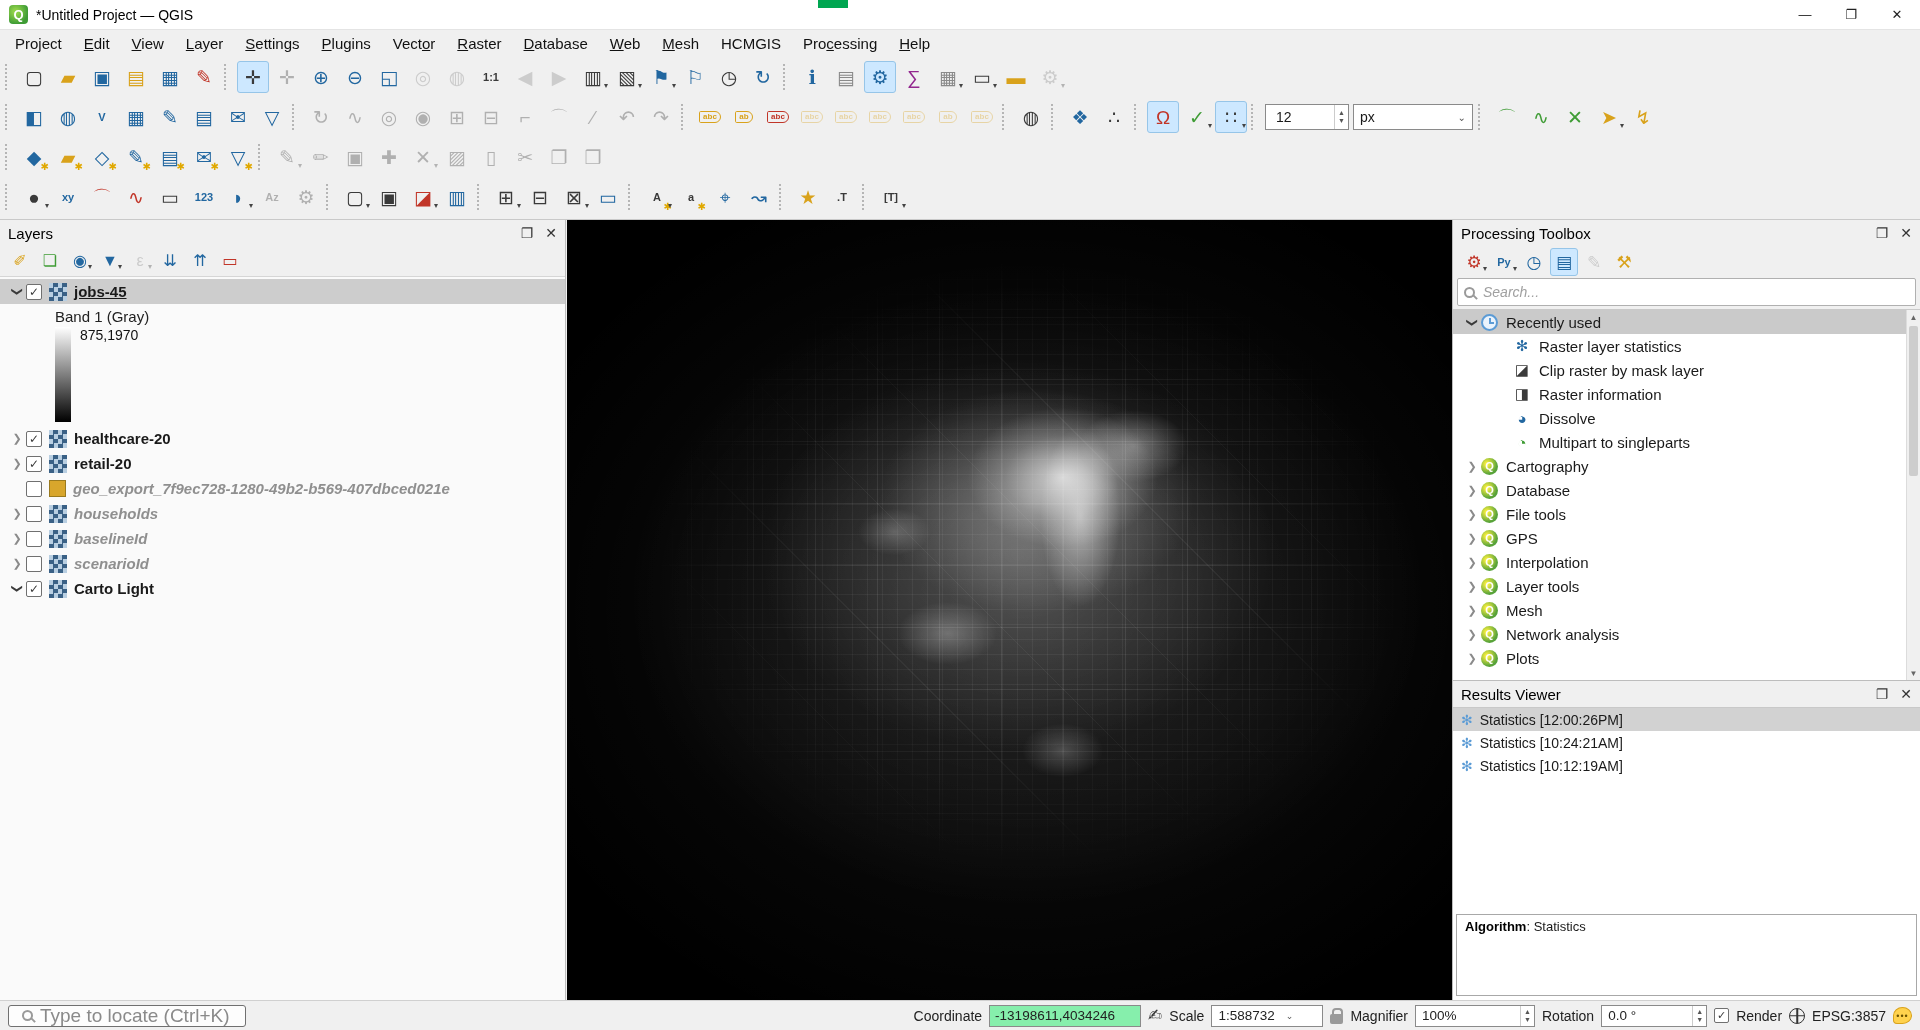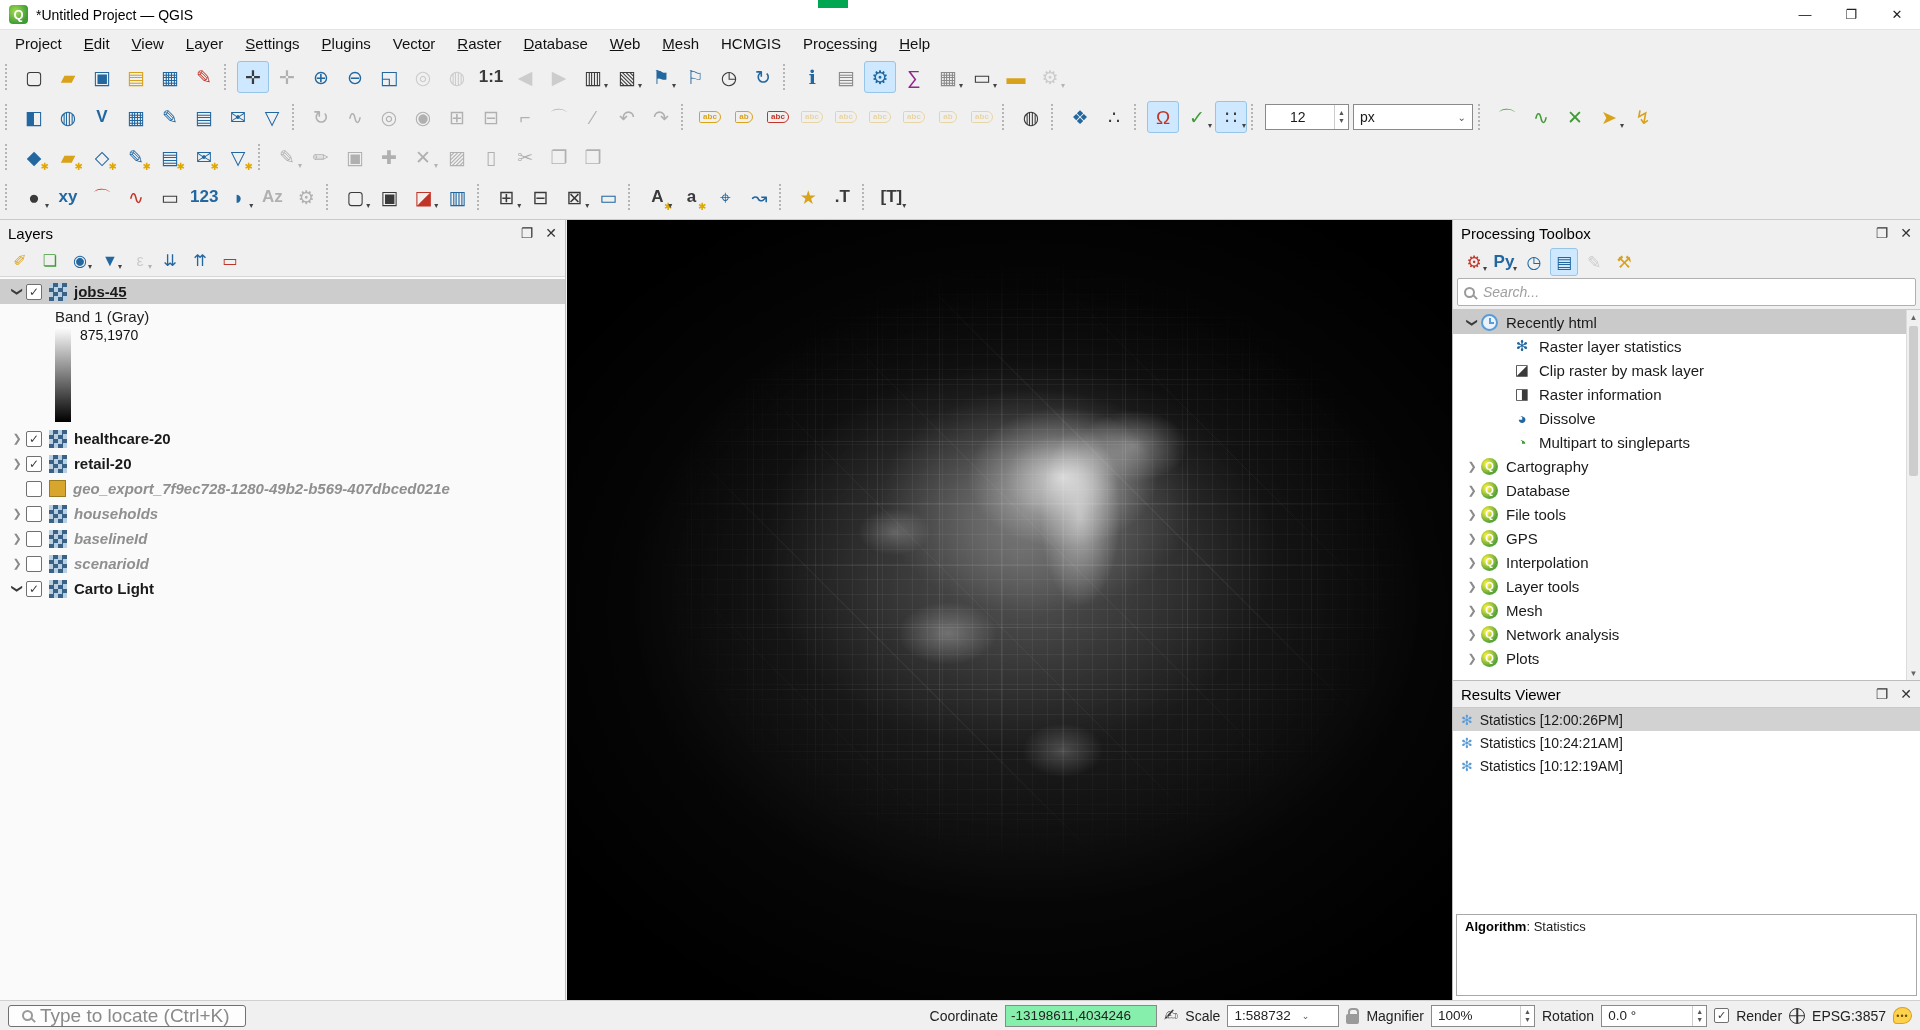--- a/index.html
+++ b/index.html
@@ -25,32 +25,32 @@
   .menu-item u{text-decoration:underline;}
 
   
   #toolbars{position:absolute;left:0;top:57px;width:1920px;height:163px;background:#f0f0f0;
     border-bottom:1px solid #c9c9c9;}
   .toolbar-row{height:40px;display:flex;align-items:center;padding-left:2px;}
   .tb-sep{width:7px;height:26px;border-left:2px dotted #b5b5b5;margin:0 5px 0 3px;}
   .tbtn{min-width:32px;height:32px;margin:0 1px;border:1px solid transparent;border-radius:3px;
     display:flex;align-items:center;justify-content:center;position:relative;padding:0 1px;}
   .tbtn .glyph{font-size:19px;line-height:1;}
-  .tbtn .txt{font-size:17px;font-weight:bold;}
+  .tbtn .txt{font-size:11px;font-weight:bold;}
   .tbtn.active{background:#cde8ff;border-color:#96c5e8;}
   .tbtn.dis{opacity:.35;}
   .ddc{font-size:8px;color:#444;margin-left:1px;position:absolute;right:0;bottom:2px;}
   .badge{position:absolute;right:0;bottom:0;color:#e0a800;font-size:10px;line-height:1;}
   .tag{font-size:8px;font-weight:bold;border:1px solid currentColor;border-radius:2px 7px 7px 2px;
     padding:1px 3px;line-height:1.1;}
   .c-b{color:#2267a0}.c-y{color:#d9a21b}.c-g{color:#3f9c35}.c-r{color:#c13528}
   .c-p{color:#93278f}.c-k{color:#3a3a3a}.c-gr{color:#8a8a8a}
   .spinwrap{display:flex;align-items:stretch;background:#fff;border:1px solid #8a8a8a;height:26px;
     width:84px;margin:0 2px;}
-  .spinwrap .val{flex:1;font-size:14px;display:flex;align-items:center;padding-left:24px;}
+  .spinwrap .val{flex:1;font-size:14px;display:flex;align-items:center;padding-left:10px;}
   .spin-arrows{display:flex;flex-direction:column;justify-content:center;font-size:7px;color:#555;
     padding:0 3px;border-left:1px solid #ccc;line-height:1.1;}
   .selectwrap{display:flex;align-items:center;background:#fff;border:1px solid #8a8a8a;height:26px;
     width:120px;margin:0 2px;}
   .selectwrap .val{flex:1;font-size:14px;padding-left:6px;}
   .selectwrap .car{font-size:10px;color:#555;padding:0 6px;}
 
   
   .dock-header{height:26px;display:flex;align-items:center;padding:0 8px;font-size:15px;color:#000;}
   .dock-btns{margin-left:auto;display:flex;gap:12px;}
@@ -737,21 +737,21 @@
     </div>
   <div id="toolbox-search">
     <span class="mag"></span>
     <span class="ph">Search...</span>
   </div>
   <div id="toolbox-tree">
     <div id="toolbox-tree-rows">
         <div class="trow group-selected">
           <span class="exp open">❯</span>
           <span class="clock-icon"></span>
-          <span>Recently html</span>
+          <span>Recently used</span>
         </div>
         <div class="trow child">
           <span class="ticon c-b">✻</span>
           <span>Raster layer statistics</span>
         </div>
         <div class="trow child">
           <span class="ticon c-k">◪</span>
           <span>Clip raster by mask layer</span>
         </div>
         <div class="trow child">
@@ -858,21 +858,21 @@
     <span>Coordinate</span>
     <span class="sb-input" style="width:152px">-13198611,4034246</span>
     <span class="pen-icon">✍</span>
     <span>Scale</span>
     <span class="sb-combo" style="width:112px">
       <span class="val">1:588732</span>
       <span class="car">⌄</span>
     </span>
     <span class="lock"></span>
     <span>Magnifier</span>
-    <span class="sb-spin" style="width:104px">
+    <span class="sb-spin" style="width:120px">
       <span class="val">100%</span>
       <span class="spin-arrows">
           <span>▲</span>
           <span>▼</span>
         </span>
     </span>
     <span>Rotation</span>
     <span class="sb-spin" style="width:106px">
       <span class="val">0.0 °</span>
       <span class="spin-arrows">

